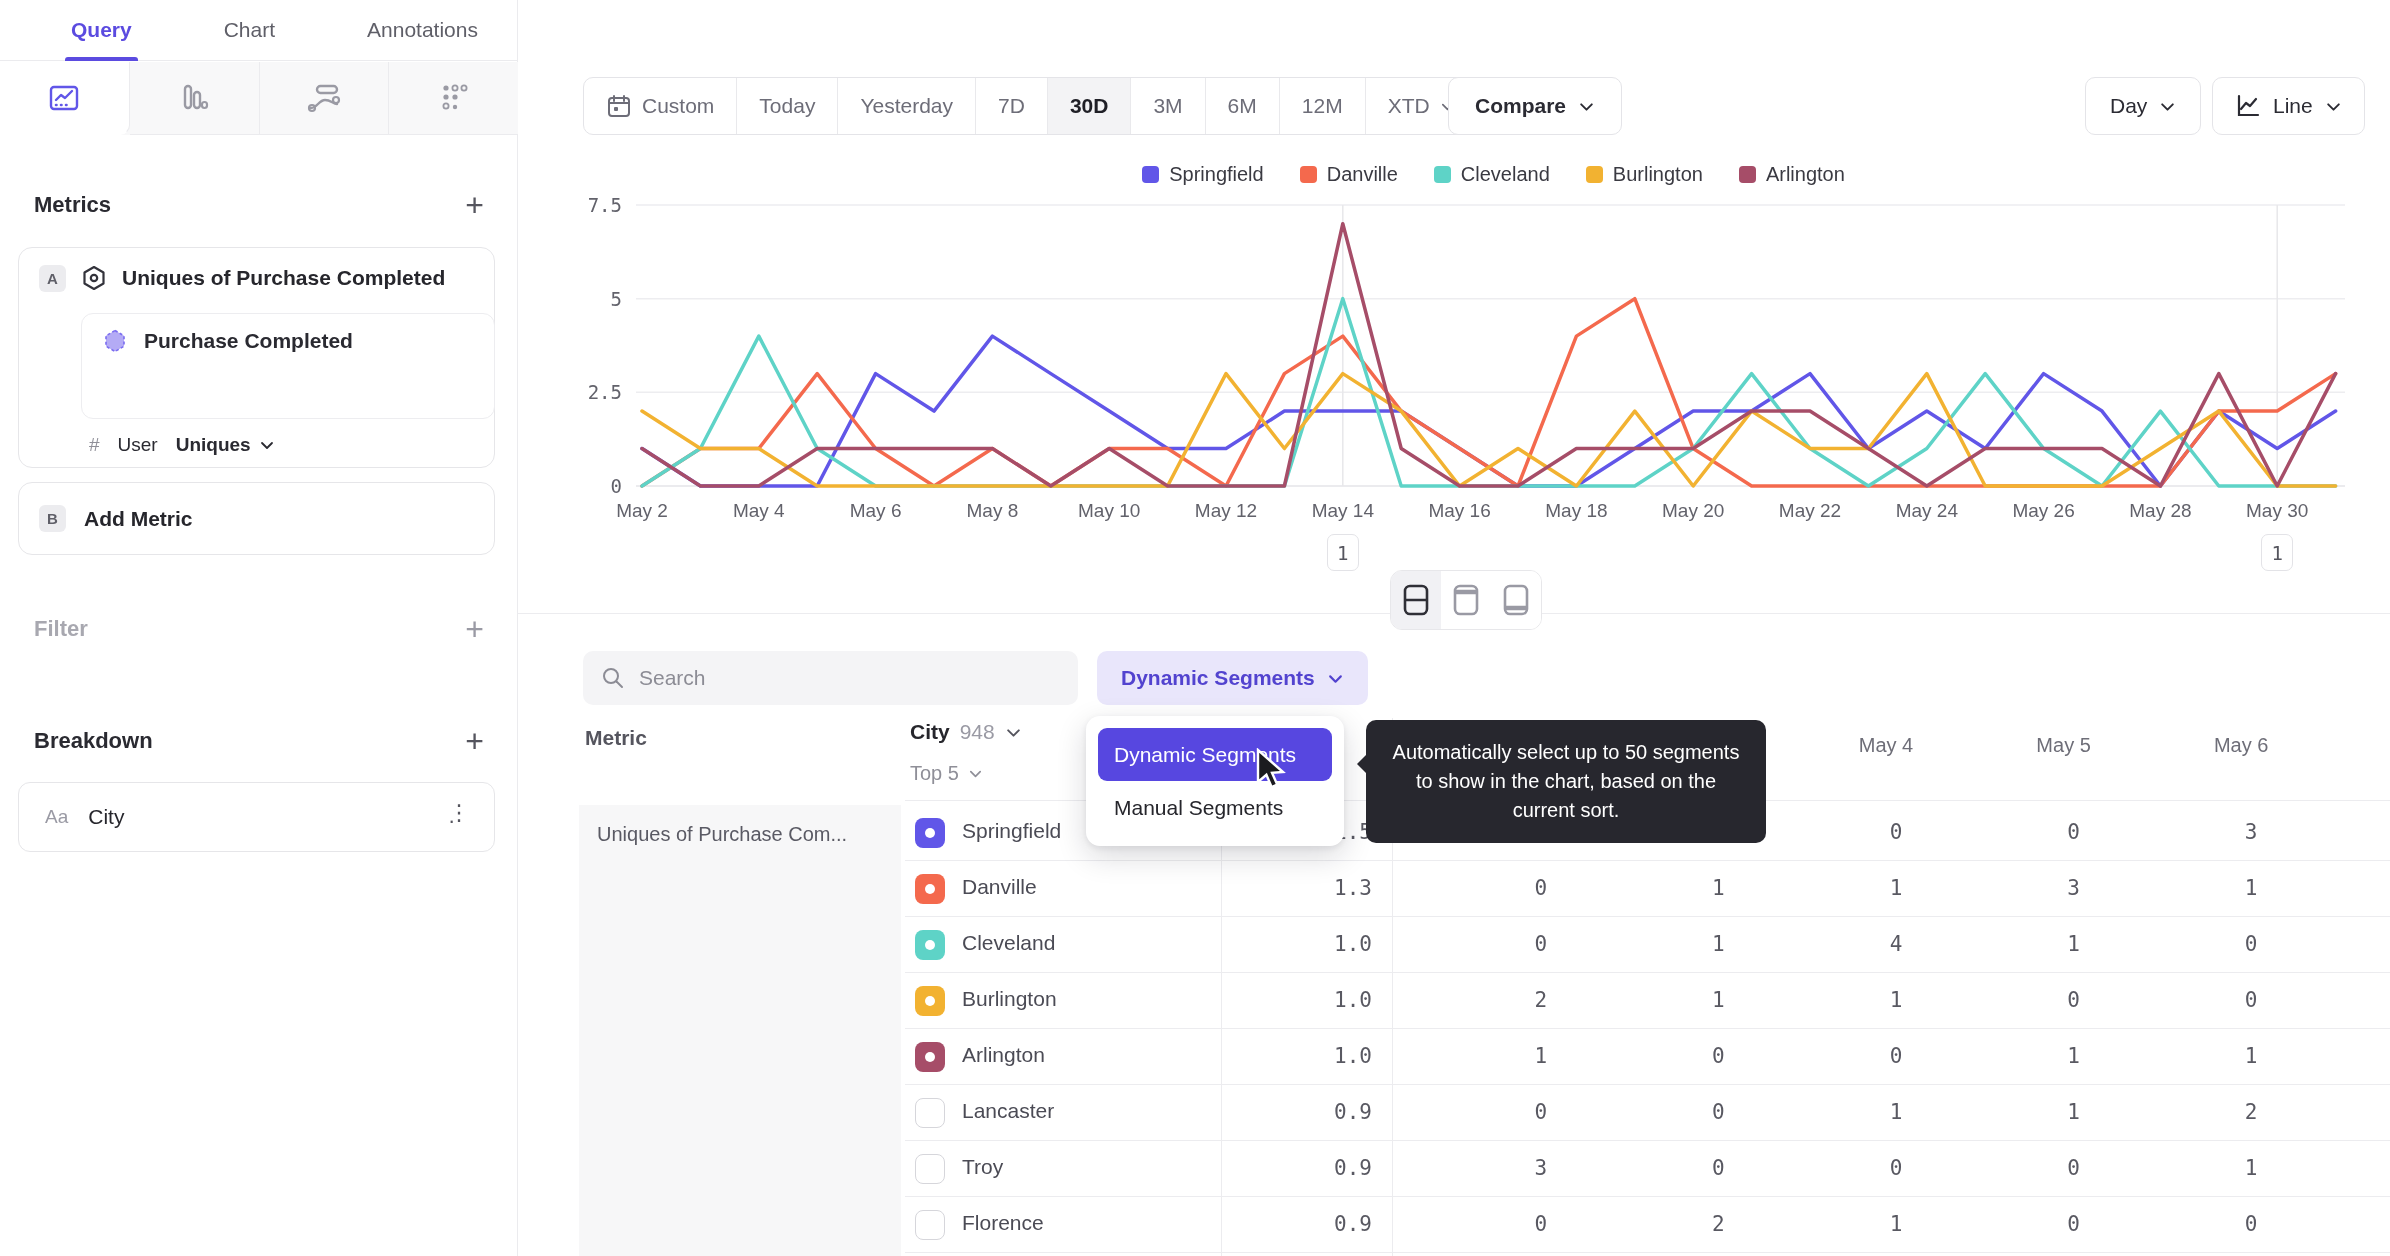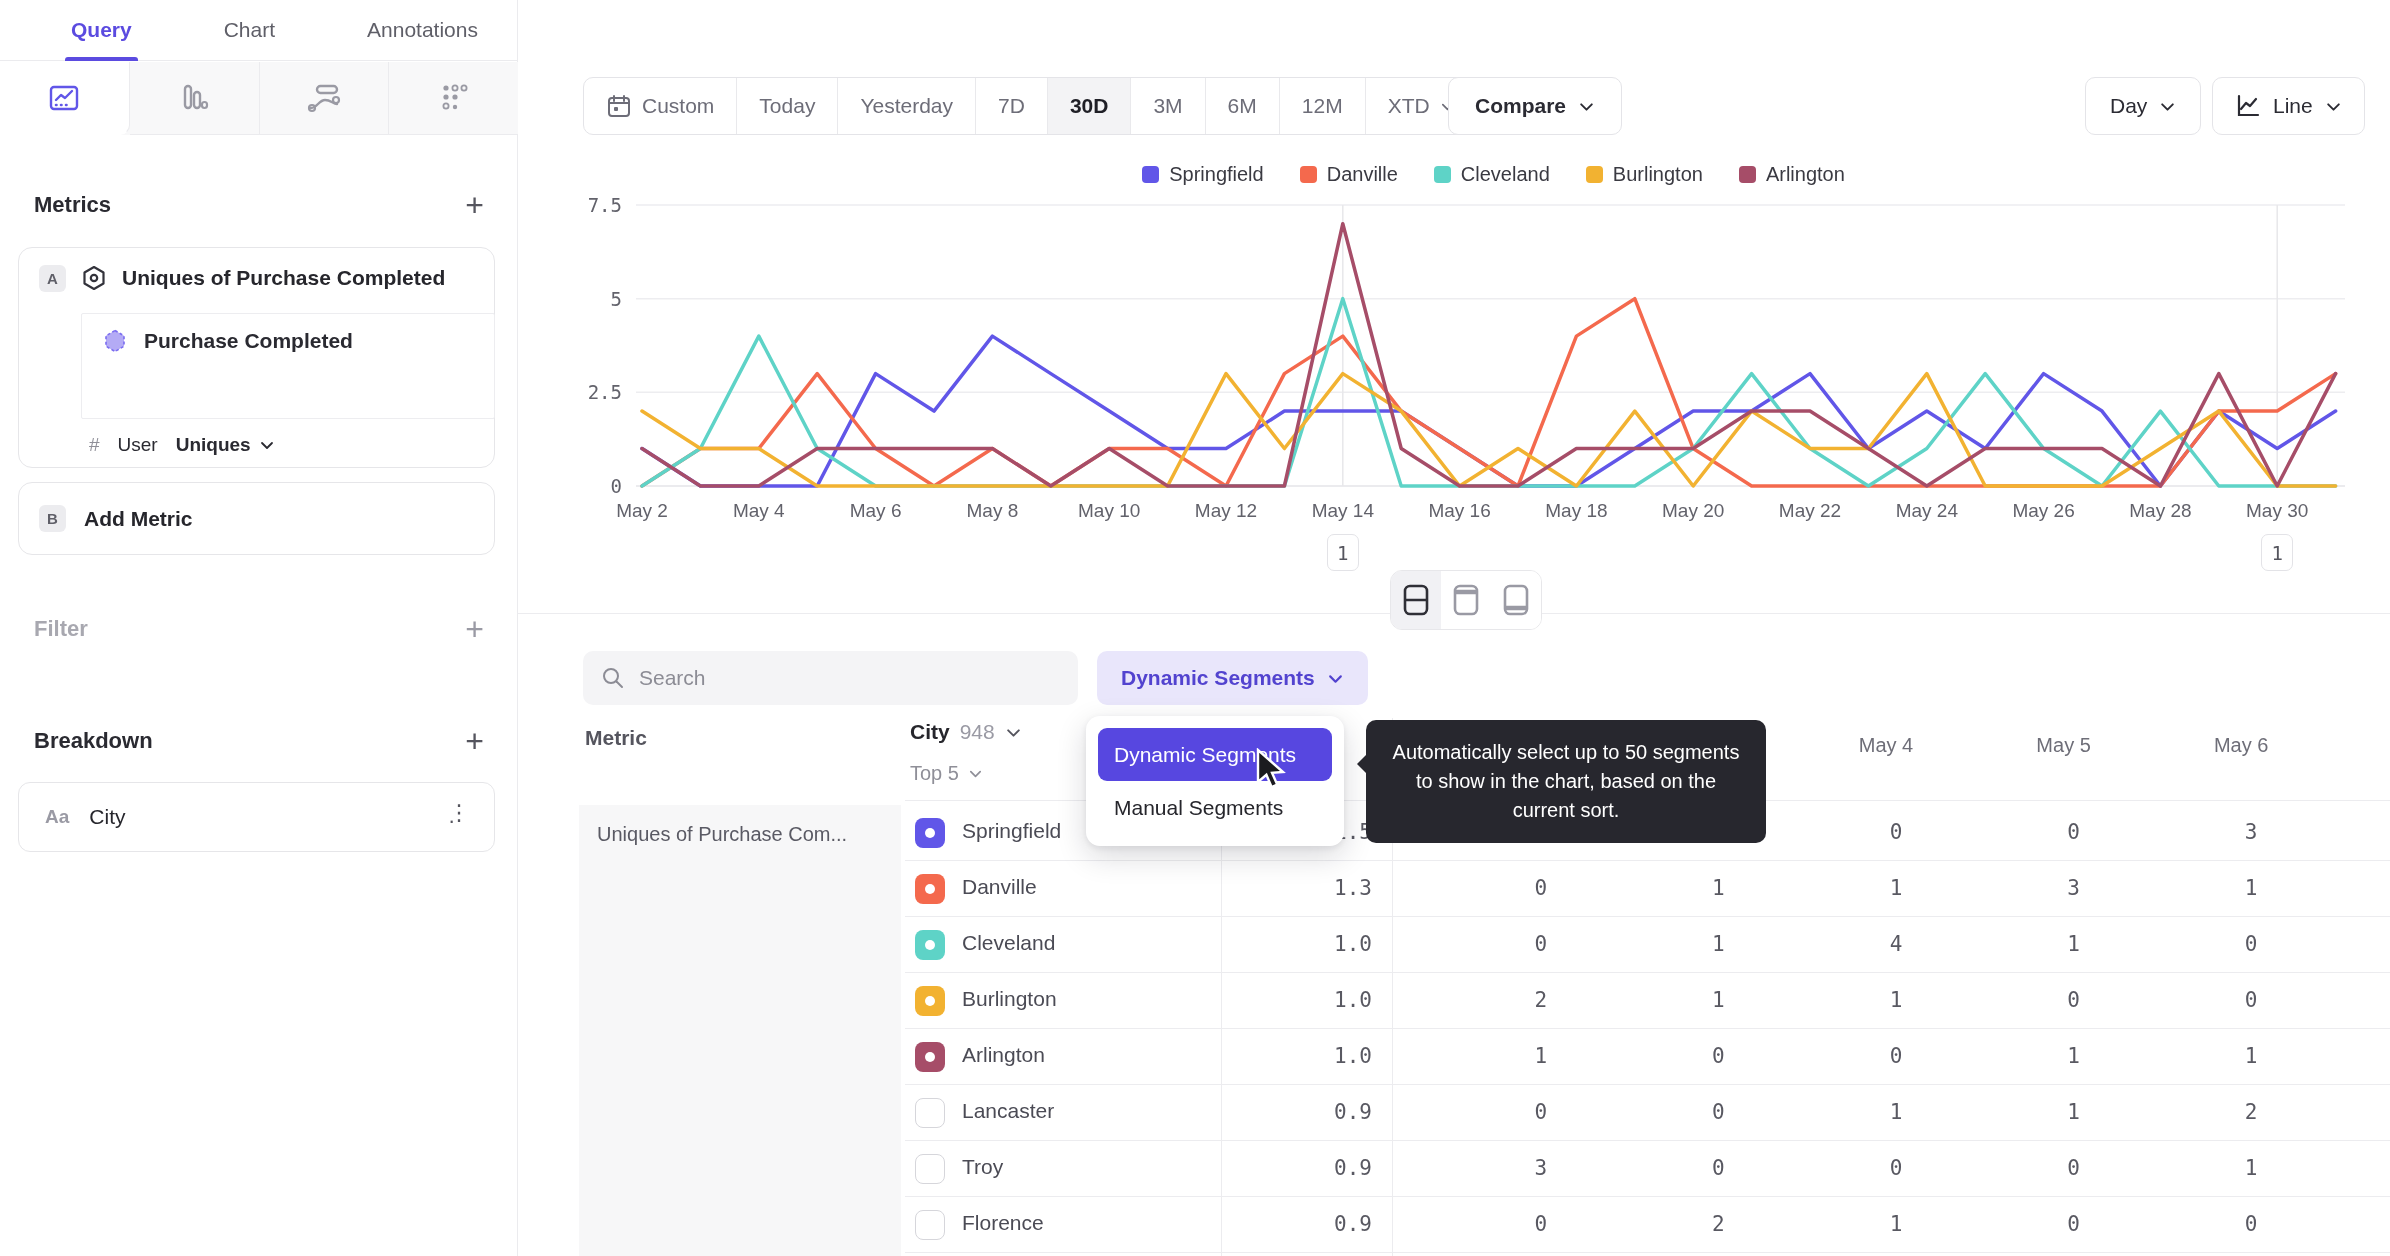--- a/index.html
+++ b/index.html
@@ -17,21 +17,21 @@
   .nav-tab.active:after { content:""; position:absolute; left:-6px; right:-6px; bottom:0; height:4px; background:#5b4be0; border-radius:3px 3px 0 0; }
   #icon-strip { position:absolute; top:62px; left:0; width:518px; height:73px; background:#f8f8f9; display:flex; }
   .ct-tab { flex:1; display:flex; align-items:center; justify-content:center; border-right:1px solid #ebebee; border-bottom:1px solid #ebebee; cursor:pointer; }
   .ct-tab:last-child { border-right:none; }
   .ct-tab.active { background:#ffffff; border-bottom:1px solid #ffffff; border-bottom-right-radius:10px; }
   .side-h { font-size:22px; font-weight:700; color:#2a2a31; }
   .side-h-grey { font-size:22px; font-weight:700; color:#a8a8b0; }
   .plus { font-size:32px; font-weight:300; color:#55555e; line-height:26px; cursor:pointer; }
   .card { border:1px solid #e6e6e9; border-radius:14px; background:#fff; }
   .badge { width:27px; height:27px; border-radius:6px; background:#ececef; color:#5f5f68; font-size:15px; font-weight:700; display:flex; align-items:center; justify-content:center; }
-  .nested { border:1px solid #ededf0; border-radius:2px; }
+  .nested { border:1px solid #ededf0; border-radius:12px; }
   .kebab { color:#55555e; font-size:22px; letter-spacing:0; line-height:8px; cursor:pointer; }
 
   
   #range-group { left:583px; top:77px; height:58px; display:flex; border:1px solid #e4e4e8; border-radius:10px; overflow:hidden; background:#fff; }
   .range { display:flex; align-items:center; justify-content:center; gap:10px; padding:0 22px; font-size:21px; color:#6d6d78; border-right:1px solid #e9e9ec; cursor:pointer; white-space:nowrap; }
   .range:last-child { border-right:none; }
   .range.active { background:#f3f3f5; color:#1f1f26; font-weight:700; }
   .btn { height:58px; border:1px solid #e4e4e8; border-radius:10px; background:#fff; display:flex; align-items:center; justify-content:center; gap:12px; font-size:21px; color:#2b2b33; font-weight:600; cursor:pointer; }
 
   
@@ -181,21 +181,21 @@
     <span class="plus" style="color:#9a9aa4;">+</span>
   </div>
 
   <div class="abs flex" style="left:34px; top:728px; width:450px; justify-content:space-between;">
     <span class="side-h">Breakdown</span>
     <span class="plus">+</span>
   </div>
 
   <div class="card abs flex" style="left:18px; top:782px; width:477px; height:70px; border-radius:12px; padding:0 24px 0 26px; justify-content:space-between;">
     <span class="flex" style="gap:20px;">
-      <span style="font-size:19px; font-weight:700; color:#9a9aa4;text-align:center;">Aa</span>
+      <span style="font-size:19px; font-weight:400; color:#9a9aa4;text-align:center;">Aa</span>
       <span style="font-size:21px; color:#26262c;">City</span>
     </span>
     <span class="kebab">⋮<br>·</span>
   </div>
 </div>
 
 <div id="range-group" class="abs">
     <div class="range">
       <span style="display: flex;">
         <svg width="26" height="26" viewBox="0 0 26 26">

